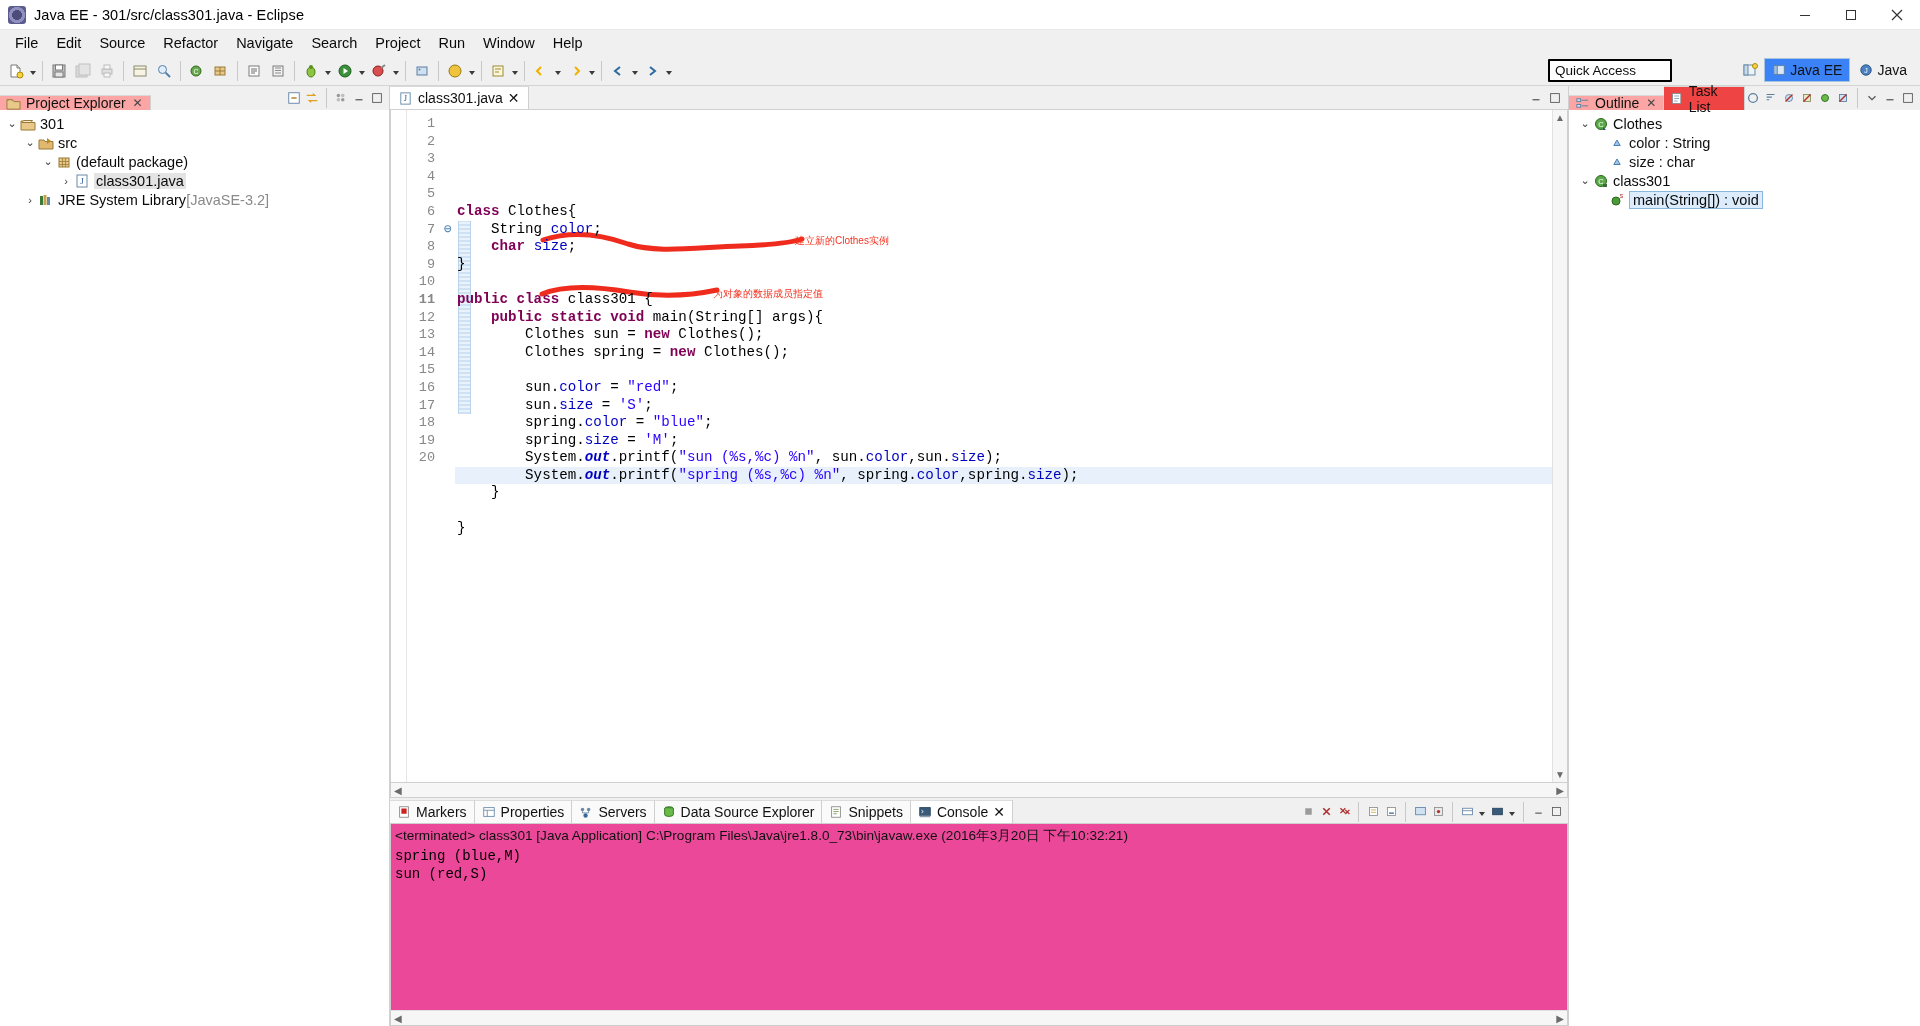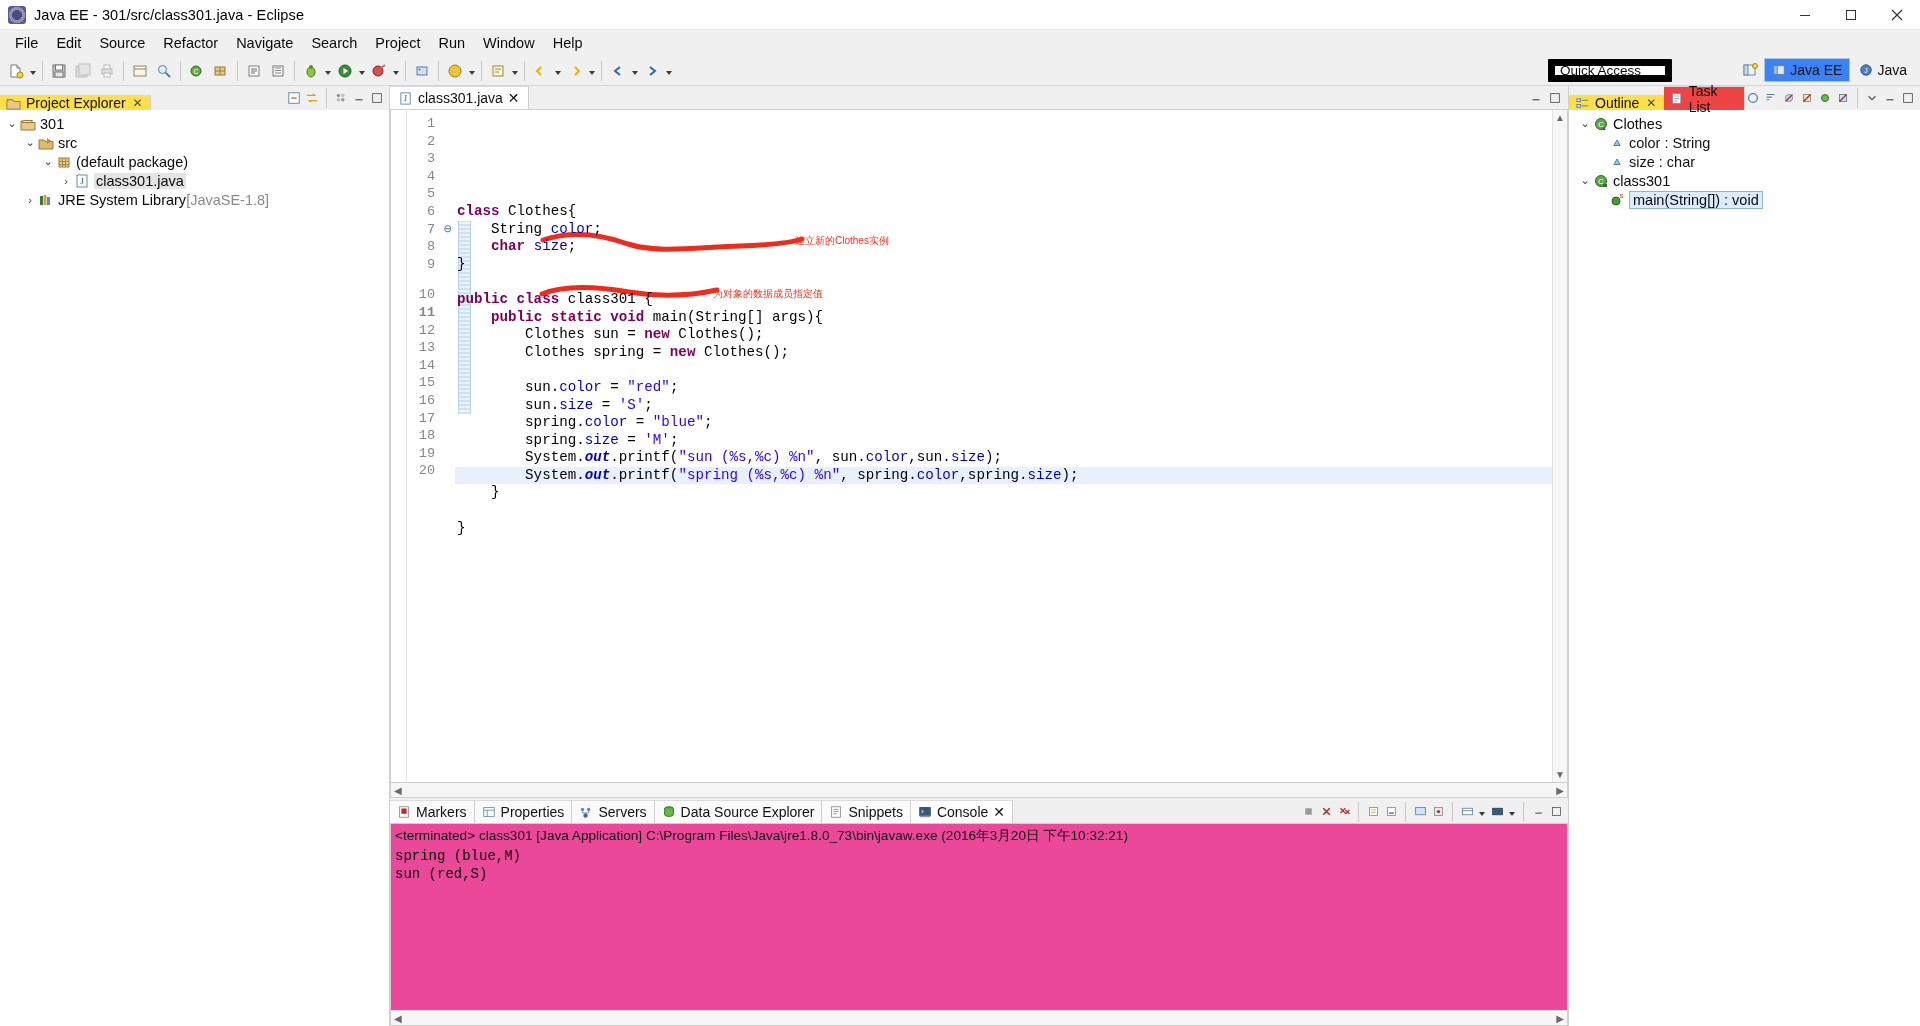--- a/index.html
+++ b/index.html
@@ -56,21 +56,21 @@
   }
   .tbarr { width: 10px; height: 22px; display: flex; align-items: center; justify-content: center; flex:none;}
   .tbarr:after {
     content: ""; border-left: 3.5px solid transparent; border-right: 3.5px solid transparent;
     border-top: 4px solid #3a3a3a; display: block; margin-top: 4px;
   }
 
   .quickaccess {
     position: absolute; right: 248px; top: 3px;
     width: 124px; height: 23px; background: #ffffff;
-    border: 7px solid #000000; border-radius: 1px;
+    border: 2px solid #000000; border-radius: 1px;
     font-size: 13.5px; color: #0d0d0d; display: flex; align-items: center;
     padding-left: 5px;
   }
   .persp-zone {
     position: absolute; right: 6px; top: 2px; display: flex; align-items: center; gap: 2px;
   }
   .persp-btn {
     height: 24px; display: flex; align-items: center; gap: 4px; padding: 0 7px;
     font-size: 14px; color: #111;
   }
@@ -87,21 +87,21 @@
     height: 24px; display: flex; align-items: stretch;
     background: #f0f0f0; position: relative;
   }
   .viewtab {
     display: flex; align-items: center; gap: 5px;
     padding: 0 7px 0 6px; font-size: 14px; color: #111;
     background: #ef4444; border-top: 1px solid #d9d9d9;
     border-right: 1px solid #d0d0d0;
     position: relative;
   }
-  .viewtab.sel { background: #fde047; margin-top: 9px; }
+  .viewtab.sel { background: #fca5a5; margin-top: 9px; }
   .viewtab .xmark { font-size: 12px; color: #444; margin-left: 2px; }
   .viewtools {
     margin-left: auto; display: flex; align-items: center; gap: 2px; padding-right: 4px;
   }
   .vtool { width: 16px; height: 16px; display:flex; align-items:center; justify-content:center; }
 
   
   .projexp {
     width: 390px; display: flex; flex-direction: column;
     border-right: 1px solid #d0d0d0; background: #fff;
@@ -518,21 +518,21 @@
       <div class="trow" style="padding-left:22px">
         <span class="twist">›</span>
         <span class="ticon">
           <svg width="16" height="16" viewBox="0 0 16 16">
               <rect x="2" y="4" width="3" height="9" fill="#3a7a3a"></rect>
               <rect x="5.5" y="3" width="3" height="10" fill="#c8a24a"></rect>
               <rect x="9" y="5" width="3" height="8" fill="#6a8aa8"></rect>
             </svg>
         </span>
         <span class="tlabel">JRE System Library</span>
-        <span class="dim"> [JavaSE-1.8]</span>
+        <span class="dim"> [JavaSE-3.2]</span>
       </div>
 
     </div>
   </div>
 
   <div class="editorarea">
 
     <div class="editor-wrap">
       <div class="etabrow">
         <div class="etab">
@@ -562,21 +562,21 @@
         <div class="linenums" id="lineNums">
             <div style="height: 17.6px;">1</div>
             <div style="height: 17.6px;">2</div>
             <div style="height: 17.6px;">3</div>
             <div style="height: 17.6px;">4</div>
             <div style="height: 17.6px;">5</div>
             <div style="height: 17.6px;">6</div>
             <div style="height: 17.6px;">7</div>
             <div style="height: 17.6px;">8</div>
             <div style="height: 17.6px;">9</div>
-            <div style="height: 17.6px; margin-top: 13px;">10</div>
+            <div style="height: 17.6px;">10</div>
             <div style="height: 17.6px; font-weight: bold;">11</div>
             <div style="height: 17.6px;">12</div>
             <div style="height: 17.6px;">13</div>
             <div style="height: 17.6px;">14</div>
             <div style="height: 17.6px;">15</div>
             <div style="height: 17.6px;">16</div>
             <div style="height: 17.6px;">17</div>
             <div style="height: 17.6px;">18</div>
             <div style="height: 17.6px;">19</div>
             <div style="height: 17.6px;">20</div>

